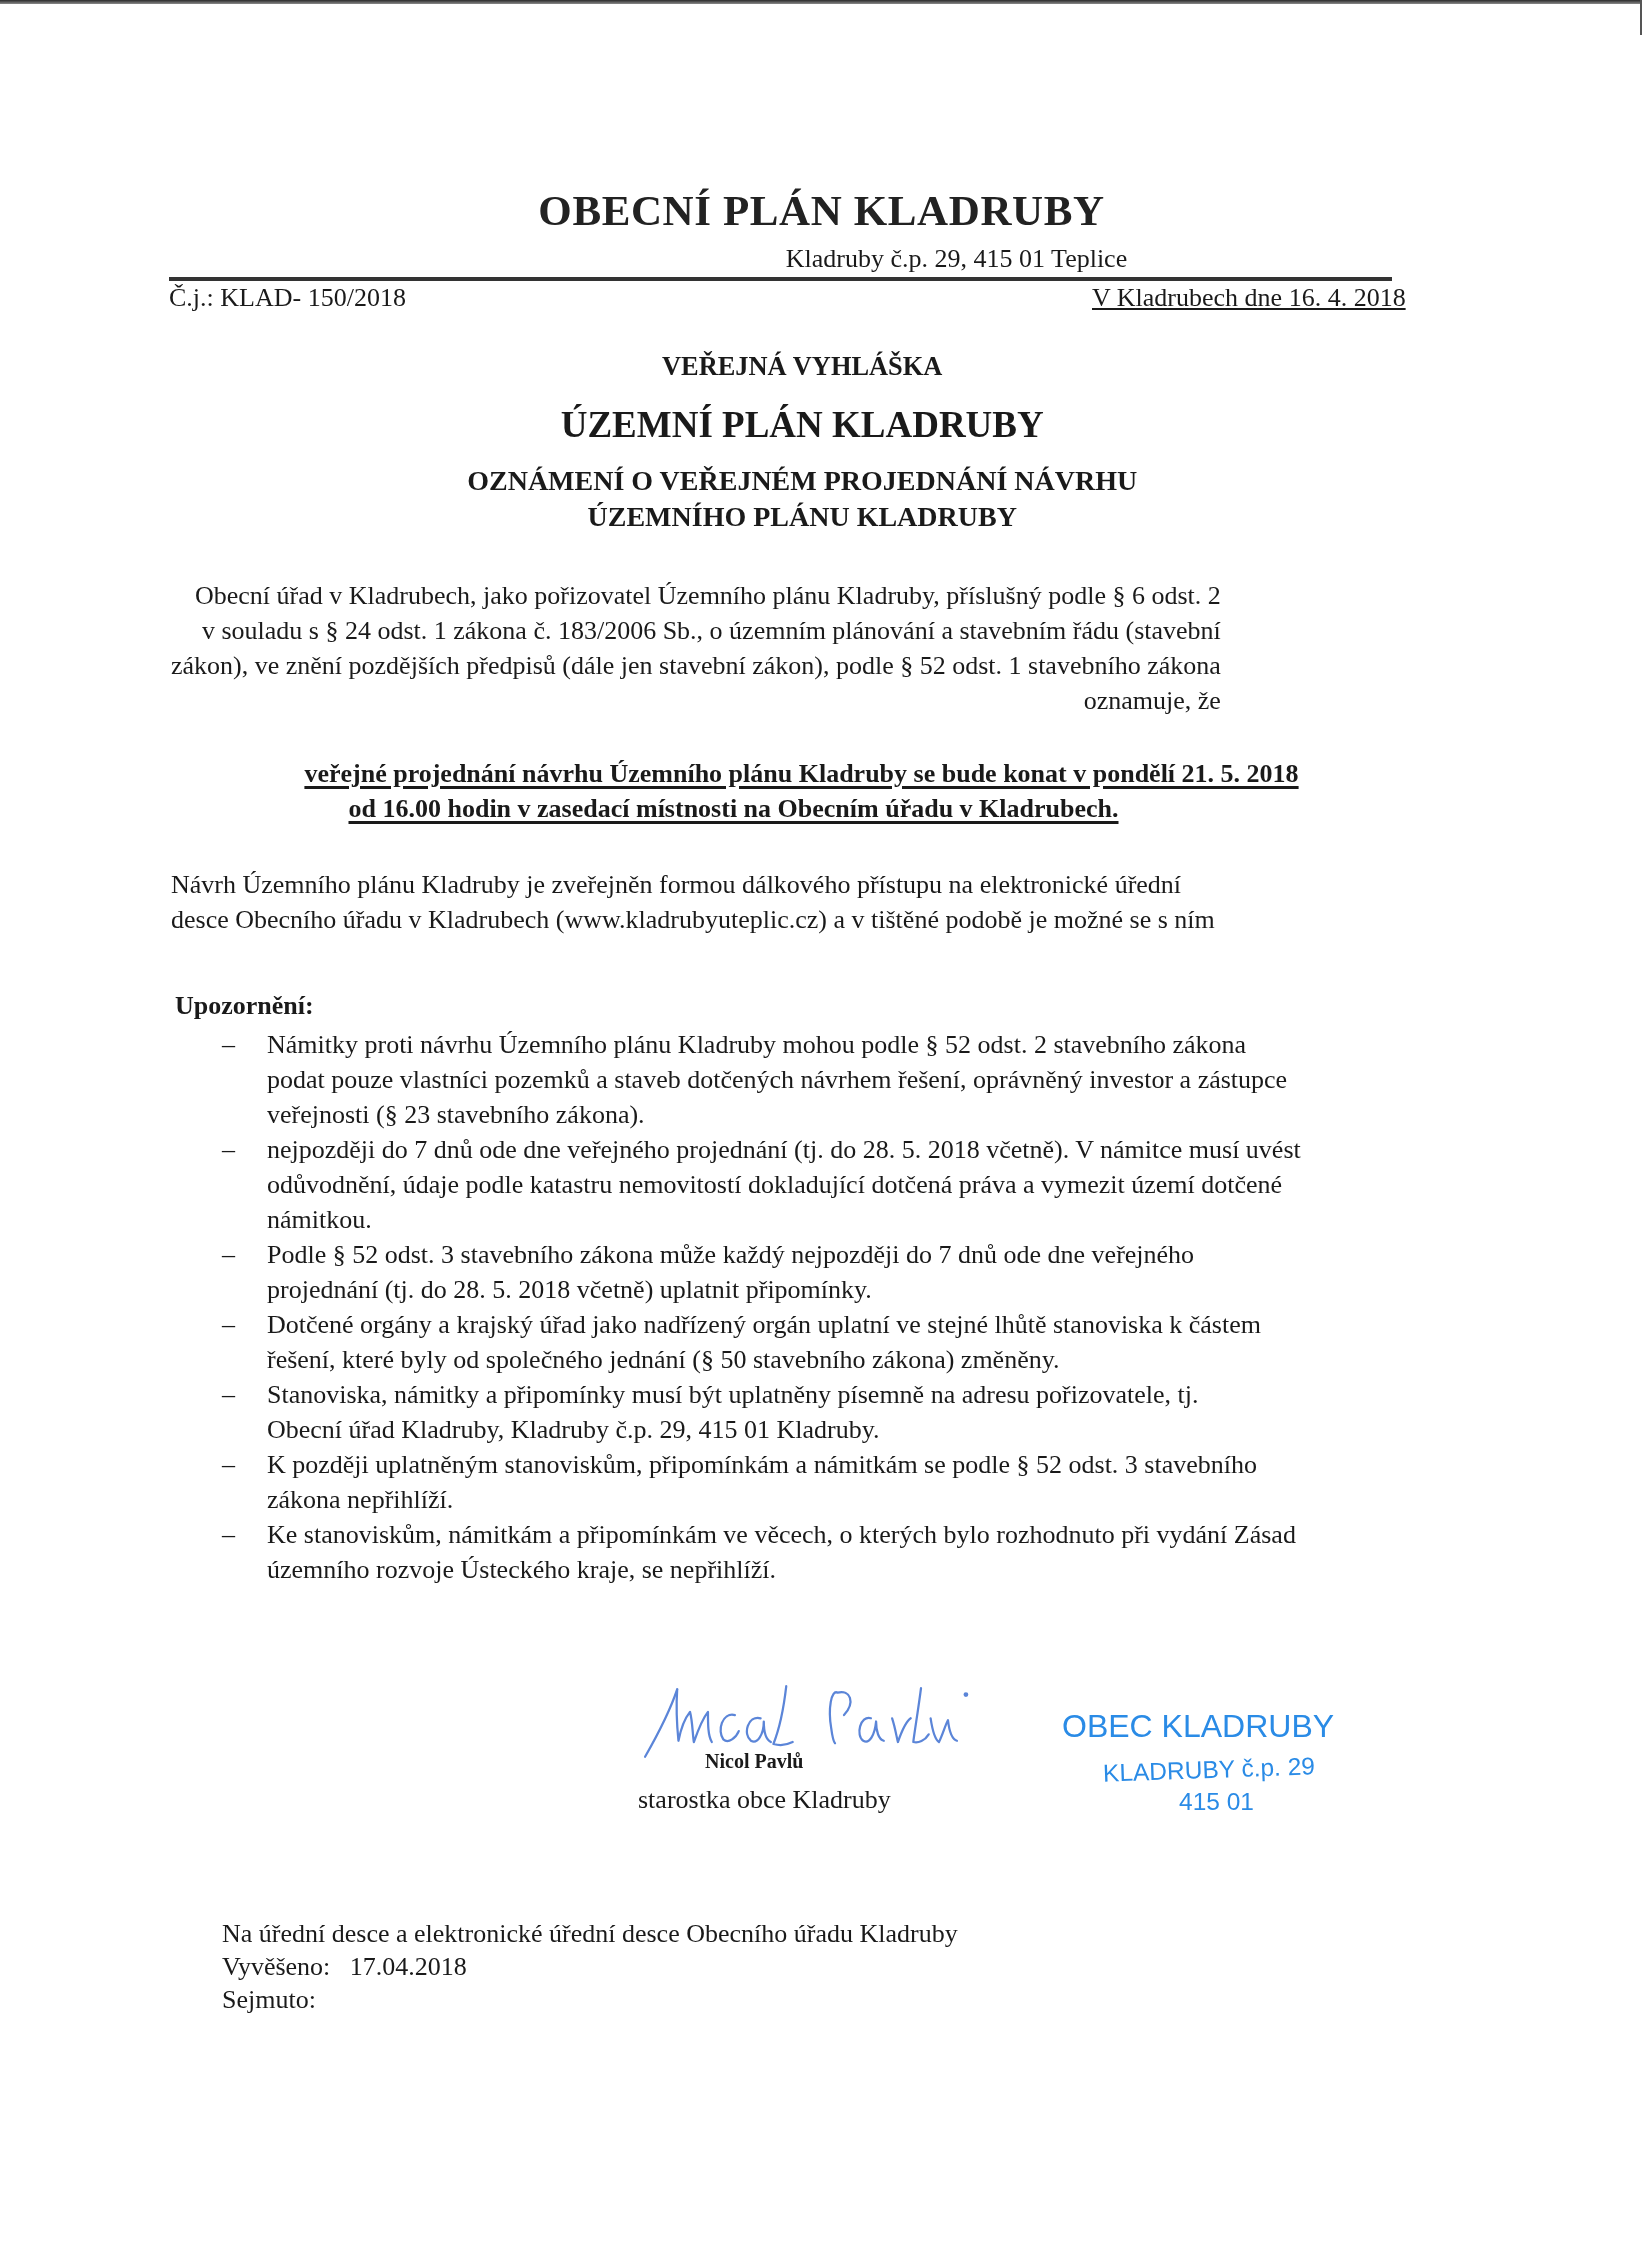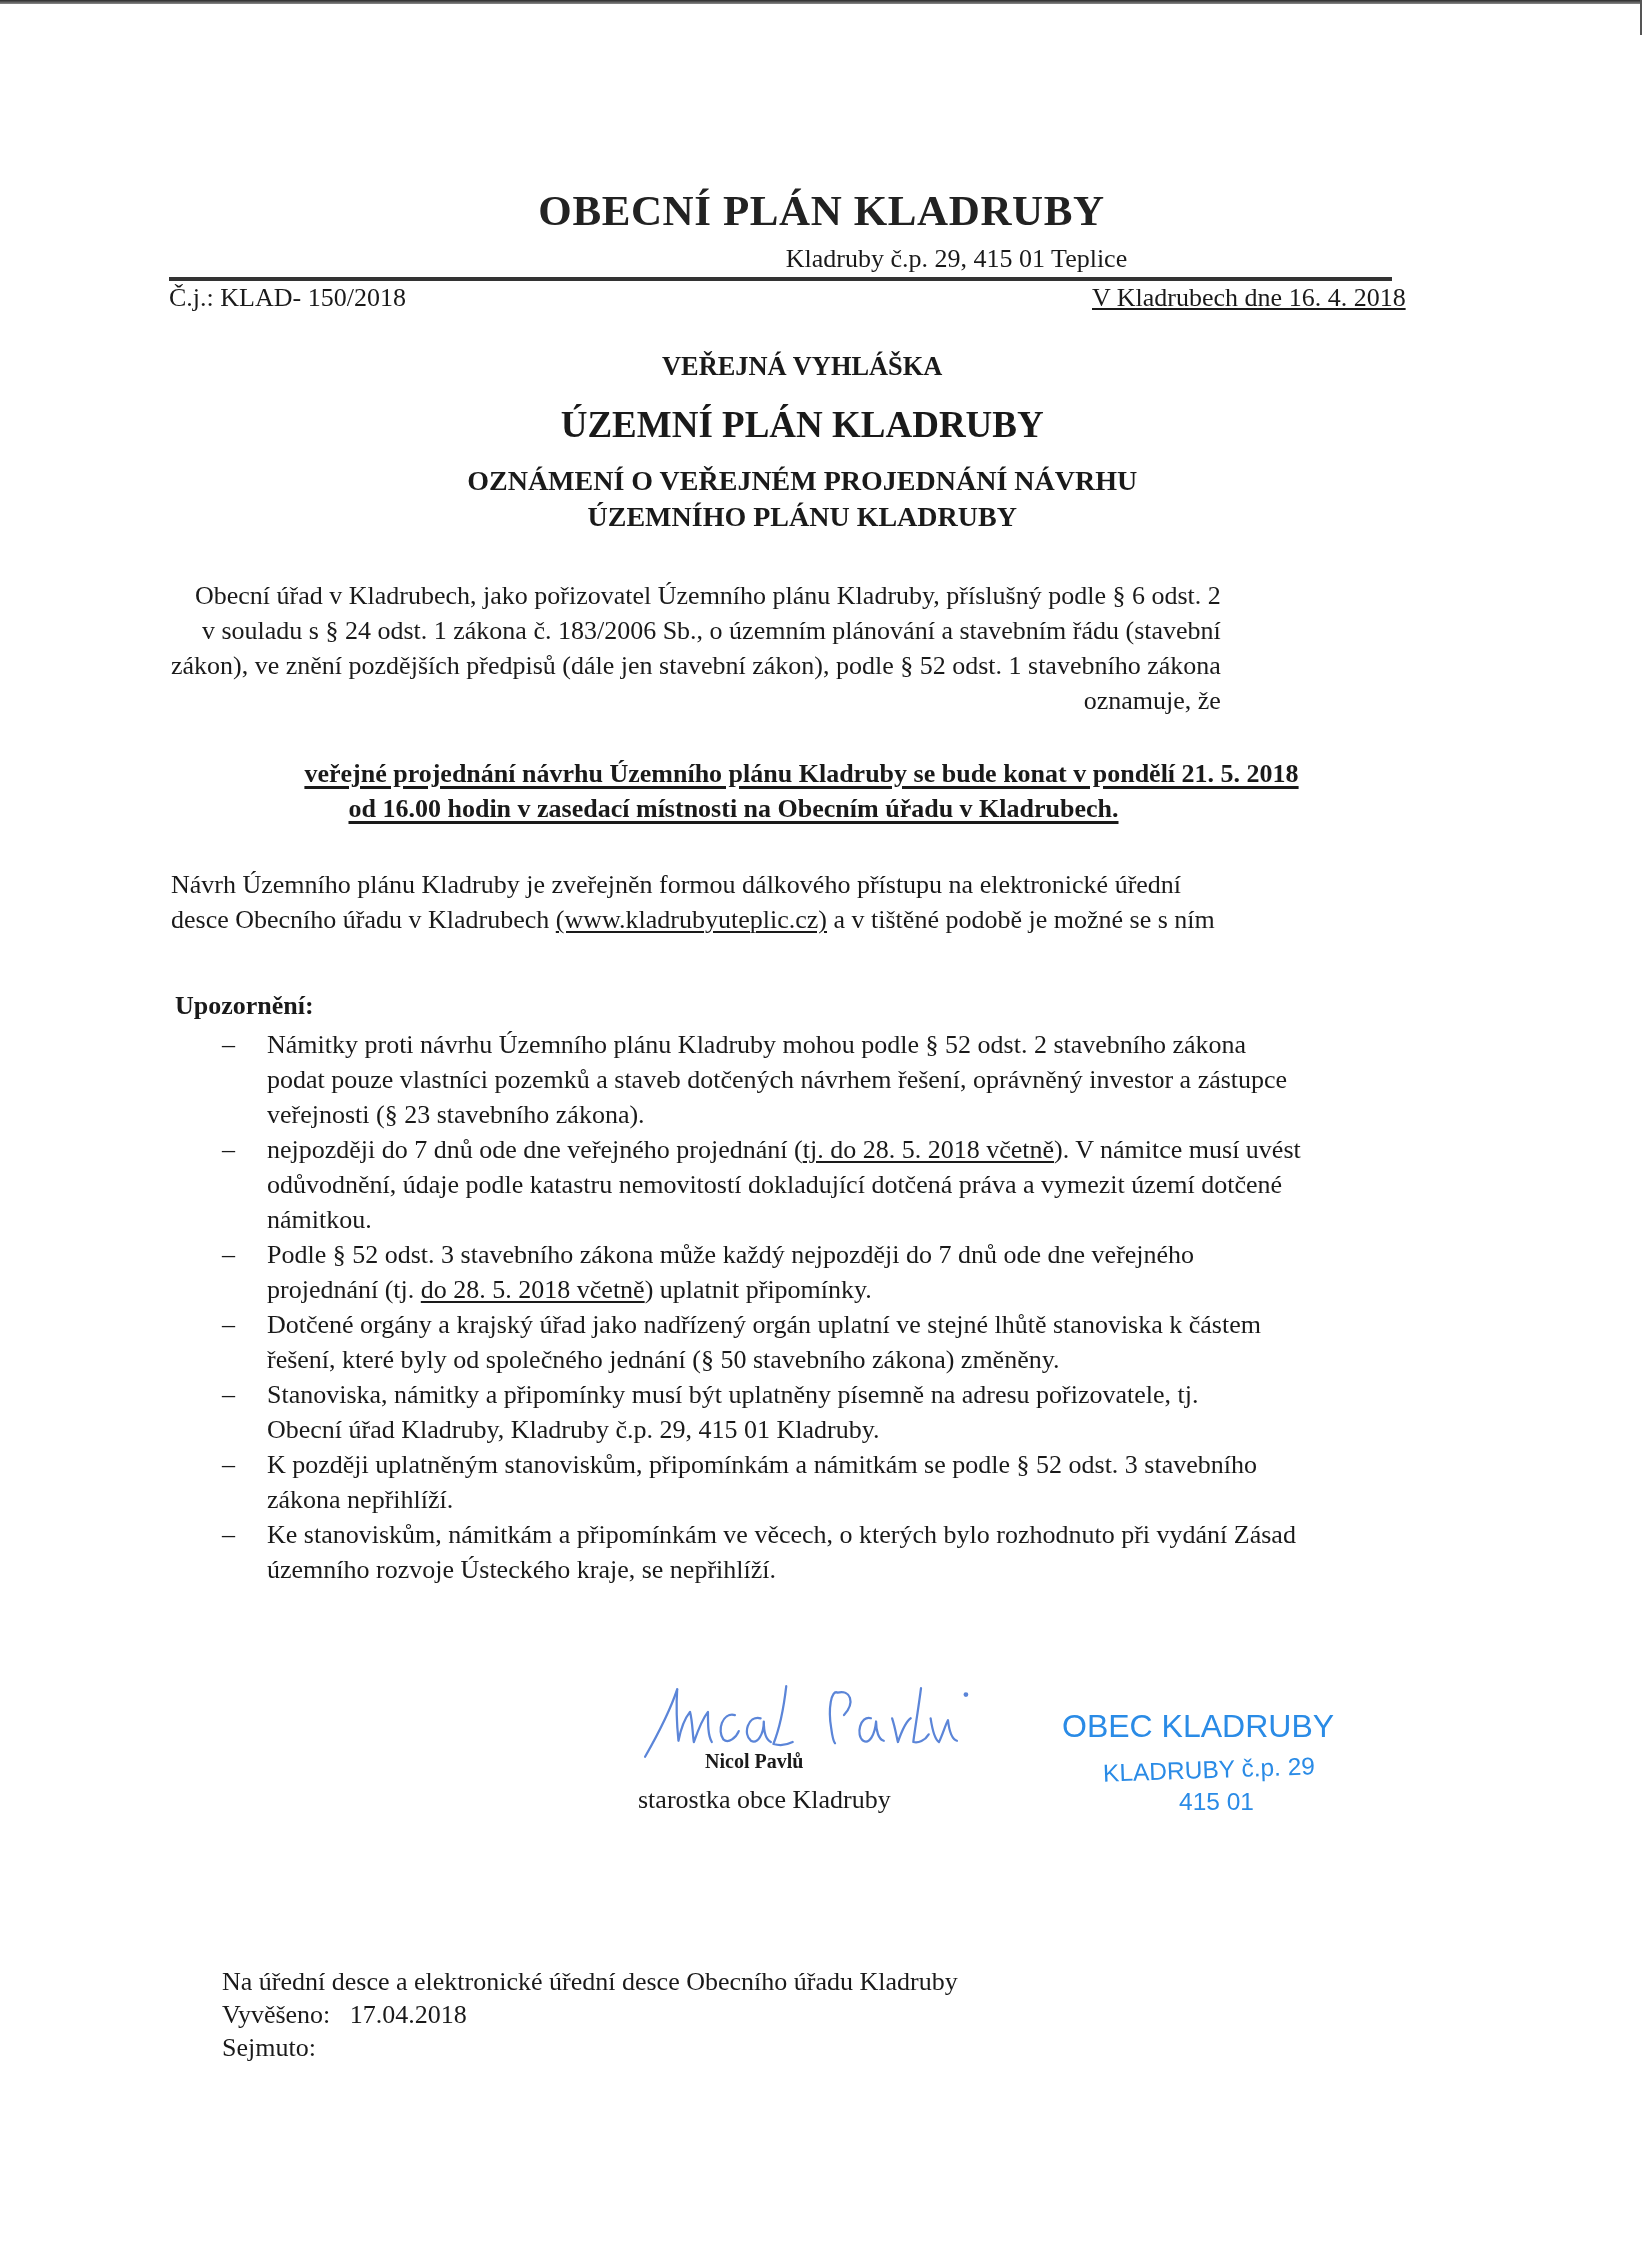--- a/index.html
+++ b/index.html
@@ -20,34 +20,34 @@
   .h-ozn1 { top:465px; font-size:28px; font-weight:bold; left:-19.3px; }
   .h-ozn2 { top:501px; font-size:28px; font-weight:bold; left:-19.3px; }
   .para { position:absolute; left:171px; font-size:26px; line-height:35px; white-space:nowrap; }
   .p1 { top:578px;text-align:right; }
   .highlight { position:absolute; left:0; width:1643px; text-align:center; font-size:26px;
                font-weight:bold; line-height:35px; white-space:nowrap; }
   .hl1 { top:756px; left:-32px; }
   .hl2 { top:791px; left:-100px; }
   .highlight span { text-decoration:underline; text-decoration-thickness:2.6px; text-underline-offset:3.9px;margin-left:24px; }
   .p2 { top:867px; }
-  .u { text-decoration:underline; text-decoration-thickness:1.9px; text-underline-offset:3.2px; }
+  .u { text-decoration-thickness:1.9px; text-underline-offset:3.2px; }
   .upoz { position:absolute; left:175px; top:991px; font-size:26px; font-weight:bold; }
   .list { position:absolute; left:175px; top:1027px; font-size:26px; line-height:35px; }
   .li { position:relative; padding-left:92px; white-space:nowrap; }
   .li .dash { position:absolute; left:47px; top:0; }
   .sig-svg { position:absolute; left:638px; top:1683px; }
   .signer-name { left:705px; top:1750px; font-size:20px; font-weight:bold; }
   .signer-role { left:638px; top:1785px; font-size:26px; }
   .stamp { position:absolute; font-family:"Liberation Sans","DejaVu Sans",sans-serif; color:#2a8be6;
            white-space:nowrap; }
   .stamp1 { left:1062px; top:1708px; font-size:32px; }
   .stamp2 { left:1103px; top:1756px; font-size:24.5px; transform:rotate(-2deg); }
   .stamp3 { left:1179px; top:1788px; font-size:24.5px; }
-  .footer { position:absolute; left:222px; top:1917px; font-size:26px; line-height:33px; white-space:nowrap;margin-top:48px; }
+  .footer { position:absolute; left:222px; top:1917px; font-size:26px; line-height:33px; white-space:nowrap; }
   .footer .tab { display:inline-block; width:19.3px; }
 </style>
 </head>
 <body>
 
 <div class="scan-top"></div>
 <div class="scan-right"></div>
 
 <div class="center title">OBECNÍ PLÁN KLADRUBY</div>
 <div class="center address">Kladruby č.p. 29, 415 01 Teplice</div>

